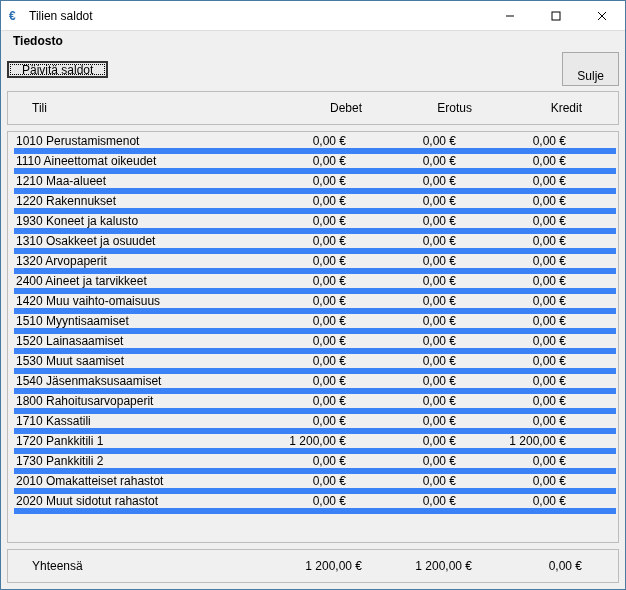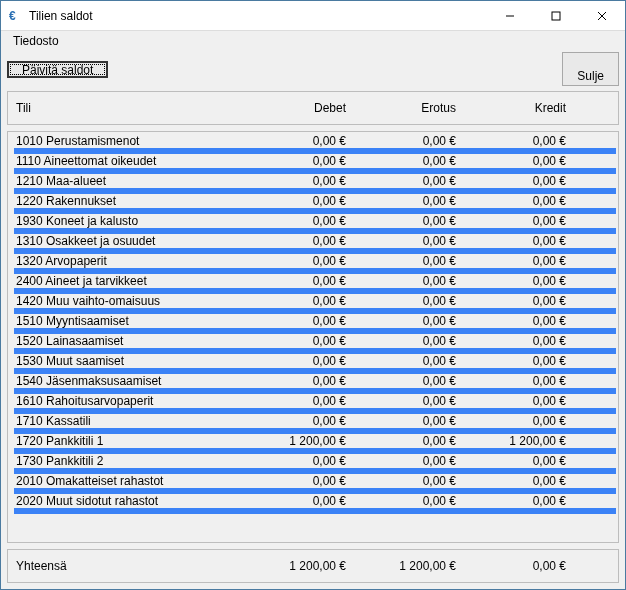--- a/index.html
+++ b/index.html
@@ -35,21 +35,21 @@
     font-size: 13px;
     background: transparent;
     border: none;
   }
   .menubar {
     height: 20px;
     background: #f0f0f0;
     display: flex; align-items: center;
     padding: 0 6px;
   }
-  .menubar .menuitem { padding: 1px 6px; }
+  .menubar .menuitem { padding: 1px 6px; font-weight: bold; }
   .toolbar {
     height: 36px;
     display: flex; align-items: center;
     padding: 4px 6px;
     gap: 6px;
   }
   .btn {
     height: 26px;
     padding: 16px 14px;
     background: #e9e9e9;
@@ -69,21 +69,21 @@
   .content {
     flex: 1;
     display: flex; flex-direction: column;
     padding: 4px 6px 6px;
     gap: 6px;
     min-height: 0;
   }
   .panel {
     border: 1px solid #bdbdbd;
     background: #f0f0f0;
-    padding: 6px 4px 6px 6px;
+    padding: 6px 4px 6px 22px;
     display: flex;
   }
   .panel.head { min-height: 34px; align-items: center; }
   .panel.scroll {
     flex: 1; min-height: 0;
     padding: 2px 2px 2px 6px;
   }
   .panel.total { min-height: 34px; align-items: center; }
   .cols {
     display: grid;
@@ -240,21 +240,21 @@
             <div class="c-num">0,00 €</div>
             <div class="c-num">0,00 €</div>
           </div>
           <div class="row">
             <div class="c-name">1540 Jäsenmaksusaamiset</div>
             <div class="c-num">0,00 €</div>
             <div class="c-num">0,00 €</div>
             <div class="c-num">0,00 €</div>
           </div>
           <div class="row">
-            <div class="c-name">1610 Rahoitusarvopaperit</div>
+            <div class="c-name">1800 Rahoitusarvopaperit</div>
             <div class="c-num">0,00 €</div>
             <div class="c-num">0,00 €</div>
             <div class="c-num">0,00 €</div>
           </div>
           <div class="row">
             <div class="c-name">1710 Kassatili</div>
             <div class="c-num">0,00 €</div>
             <div class="c-num">0,00 €</div>
             <div class="c-num">0,00 €</div>
           </div>

